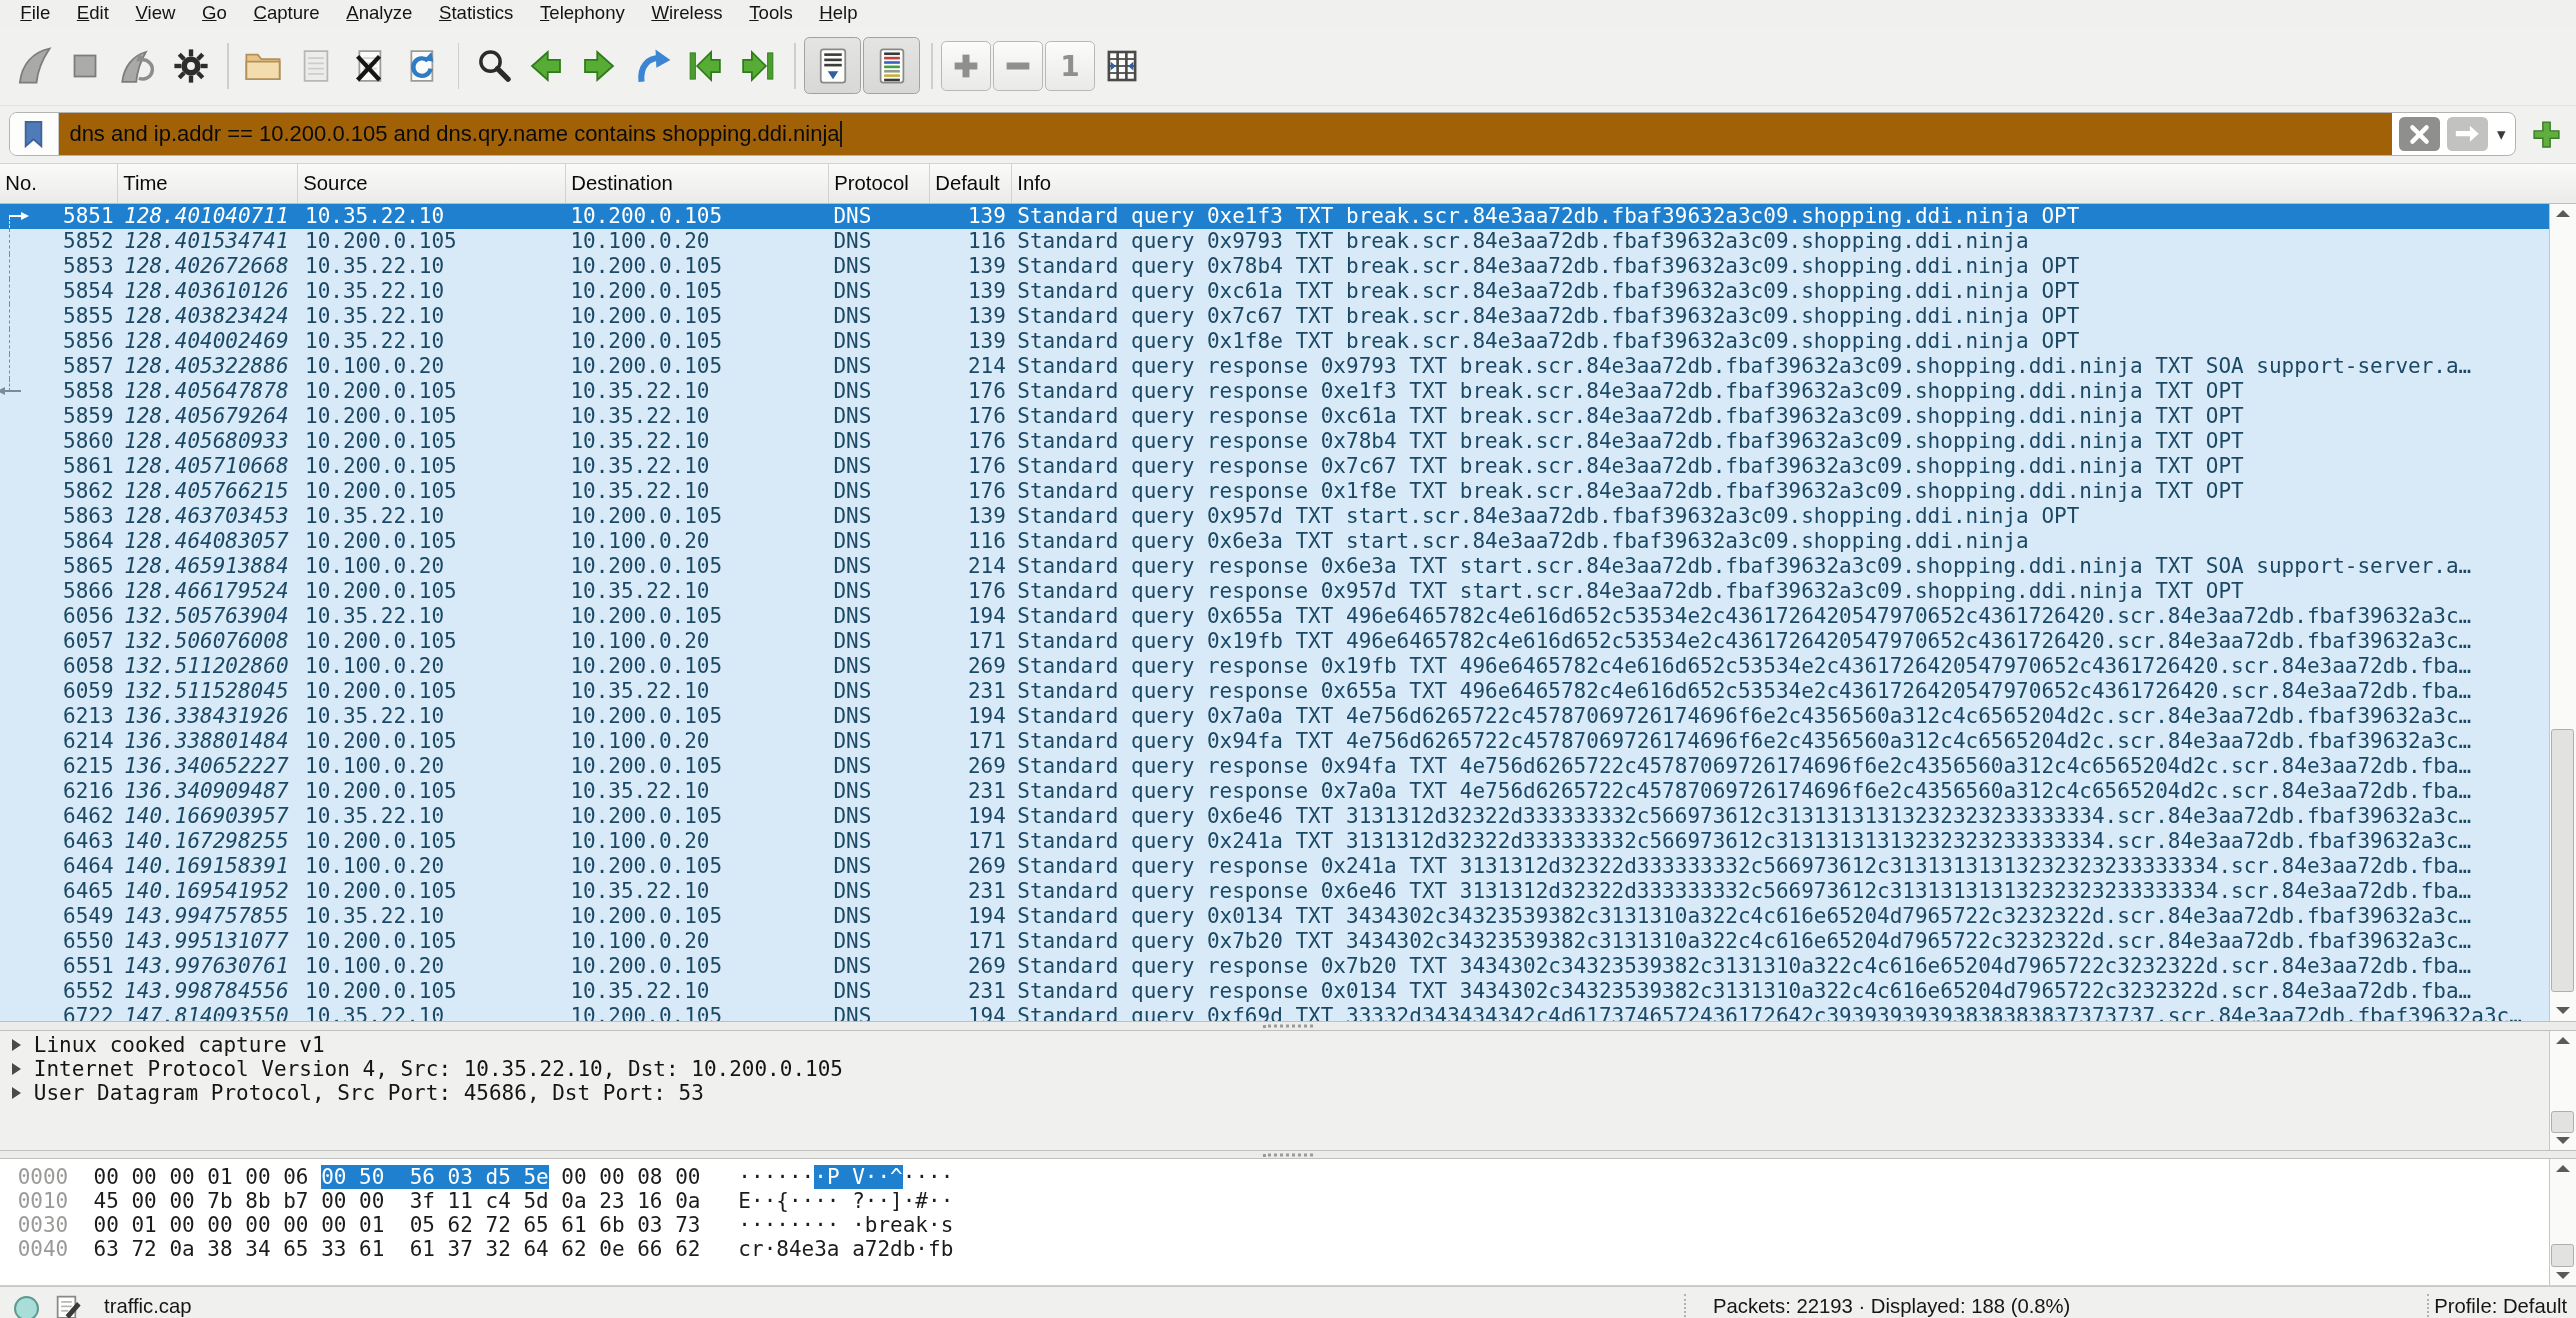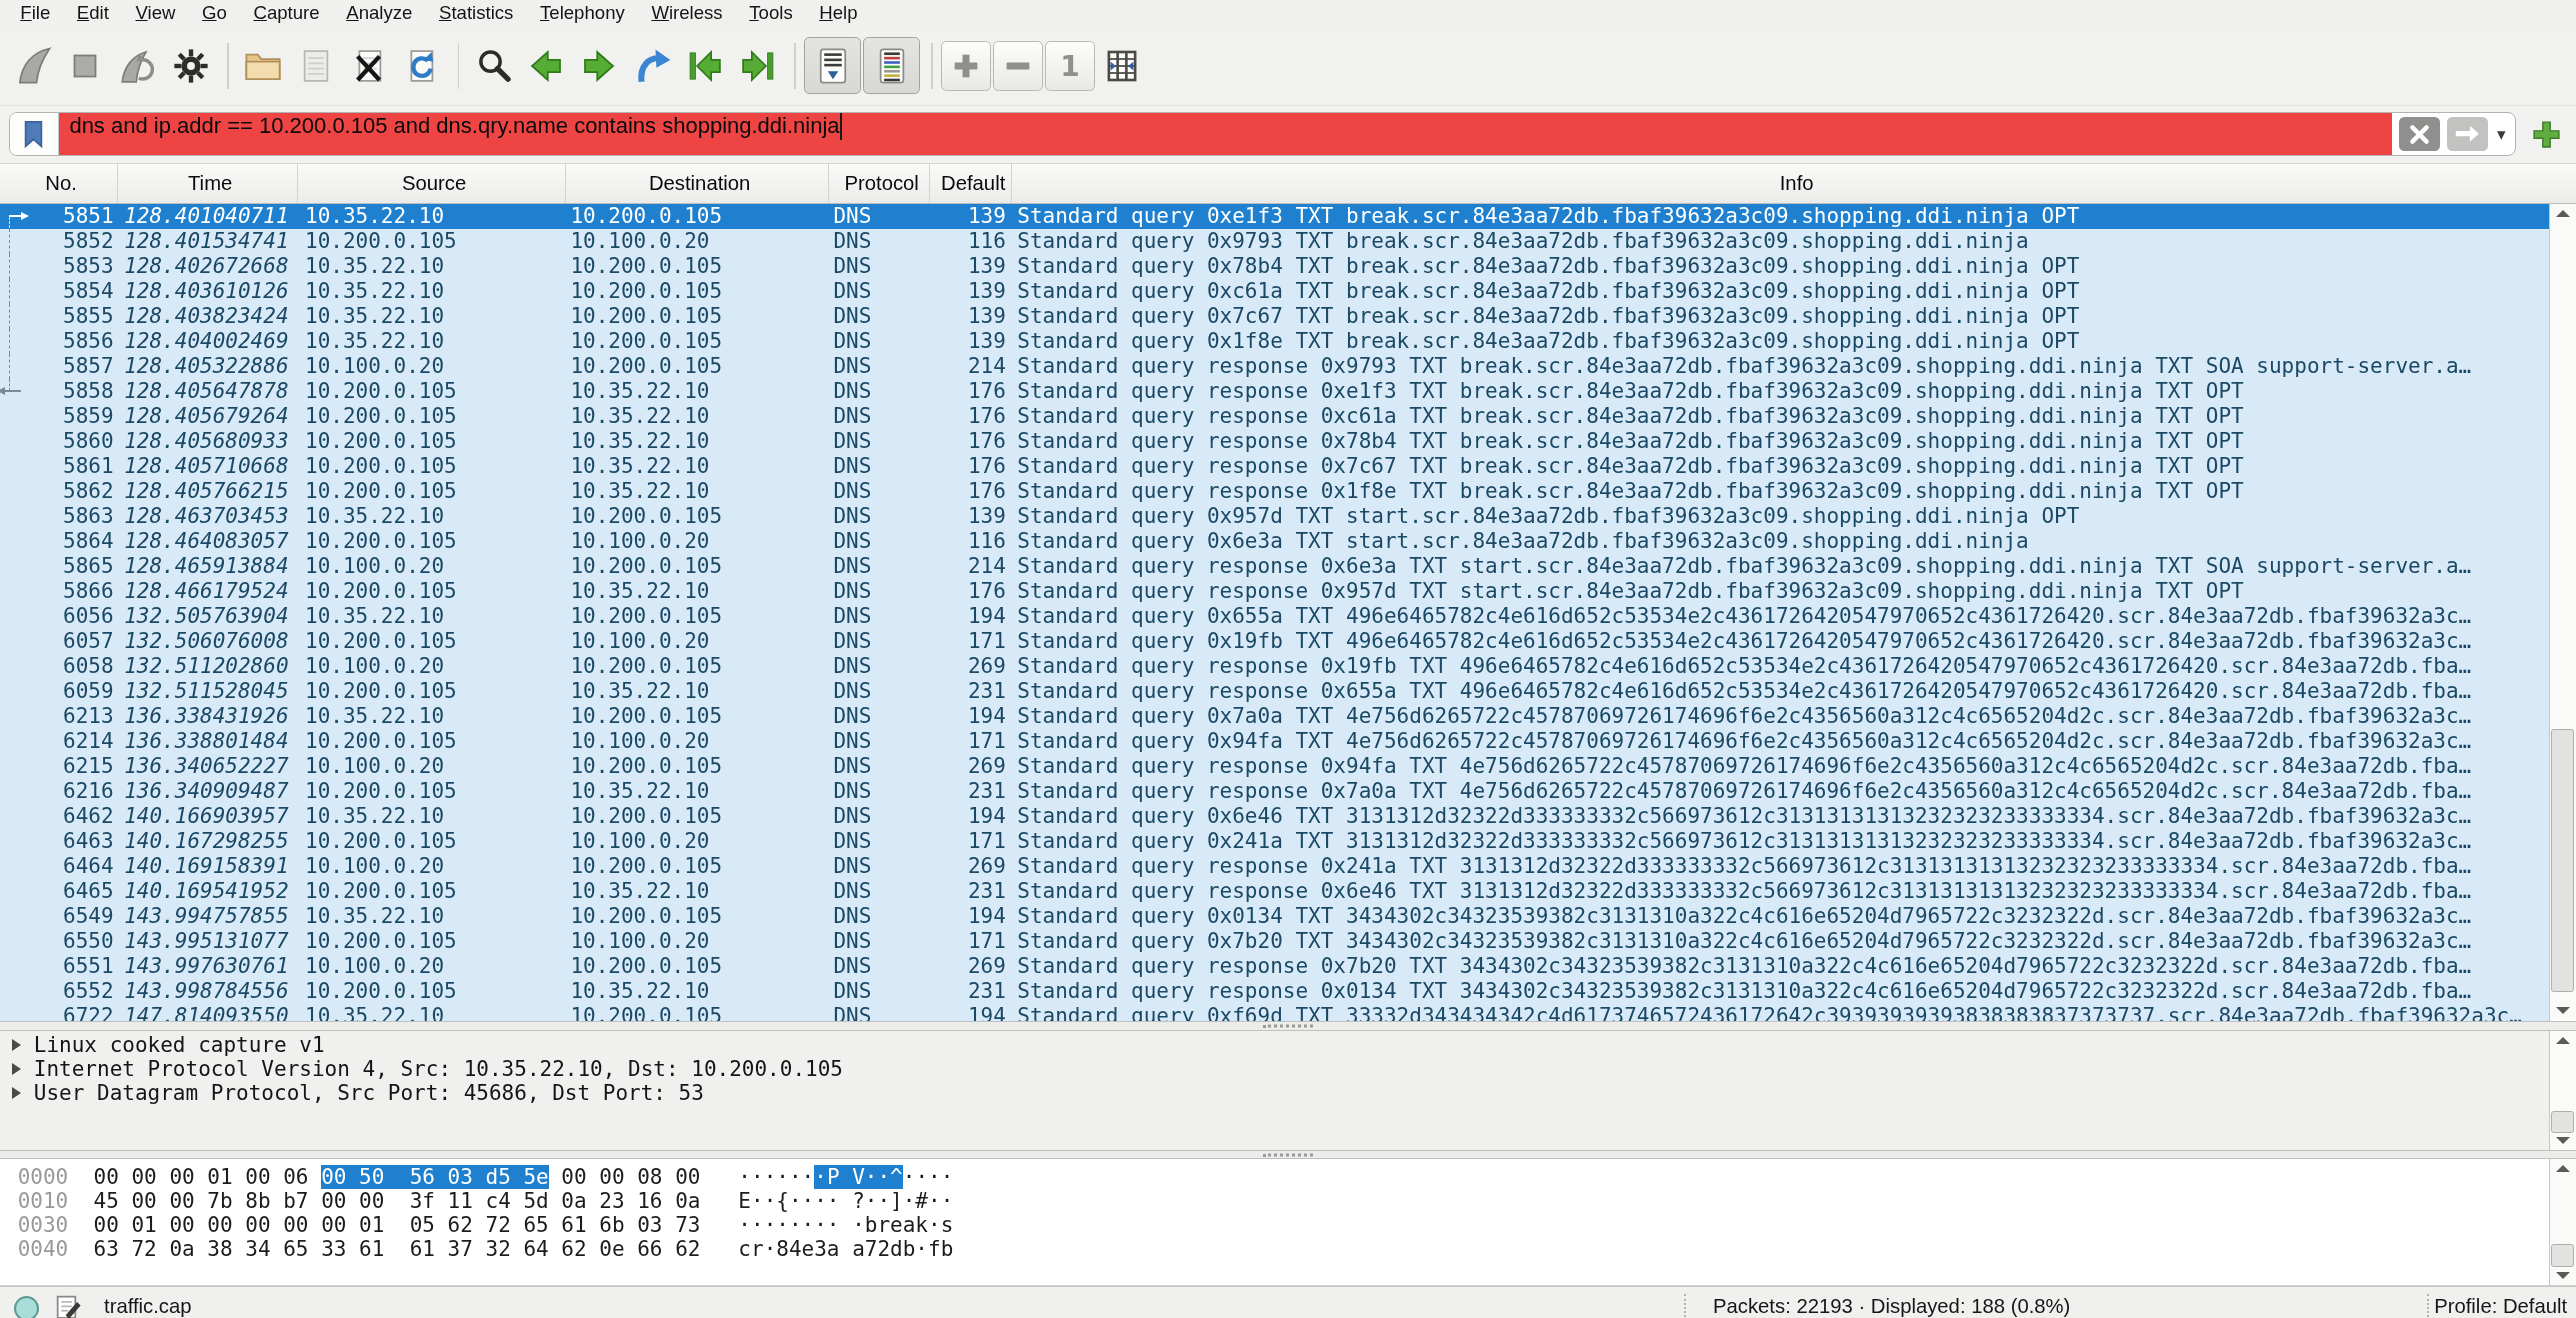--- a/index.html
+++ b/index.html
@@ -16,30 +16,30 @@
   #toolbar{height:78px;display:flex;align-items:center;padding-left:7px;background:#f1f1ef;border-bottom:0.9px solid #e2e2e0;}
   .tbtn{width:51px;height:53px;display:flex;align-items:center;justify-content:center;border-radius:5.3px;margin-right:1.8px;flex:0 0 auto;}
   .tbtn svg{width:42px;height:42px;}
   .tbtn.framed{background:linear-gradient(#fcfcfa,#e9e9e7);border:1.8px solid #b8b8b6;width:48px;height:48px;}
   .tbtn.pressed{background:linear-gradient(#e4e4e2,#d8d8d6);border:1.8px solid #a2a2a0;width:55px;height:55px;}
   .tsep{width:1.8px;height:46px;background:#cfcfcd;margin:0 8.8px;flex:0 0 auto;}
   
   #filterbar{height:57px;display:flex;align-items:center;background:#f1f1ef;padding:0 8.8px;}
   #filterbox{flex:1;height:42px;border:1.8px solid #b3b3b1;border-radius:8px;background:#ffffff;display:flex;align-items:center;overflow:hidden;}
   #bookmark-seg{width:48px;height:100%;border-right:1.8px solid #c9c9c7;display:flex;align-items:center;justify-content:center;background:#fdfdfb;flex:0 0 auto;}
-  #filter-input{flex:1;height:100%;background:#ef4444;display:flex;align-items:flex-start;padding-left:10.6px;font-size:22px;color:#0b0b0b;white-space:pre;overflow:hidden;}
+  #filter-input{flex:1;height:100%;background:#a16207;display:flex;align-items:center;padding-left:10.6px;font-size:22px;color:#0b0b0b;white-space:pre;overflow:hidden;}
   #filter-caret{display:inline-block;width:1.8px;height:26.5px;background:#1a1a1a;margin-left:0.9px;}
   .fbtn{width:41px;height:34px;border-radius:5.3px;display:flex;align-items:center;justify-content:center;margin-left:7px;flex:0 0 auto;}
   #filter-clear{background:#8f8f8d;}
   #filter-apply{background:#c2c2c0;}
   #filter-dropdown{width:26.5px;height:100%;display:flex;align-items:center;justify-content:center;flex:0 0 auto;color:#3a3a38;font-size:17px;}
   #filter-add{width:41px;height:41px;display:flex;align-items:center;justify-content:center;margin-left:10.6px;flex:0 0 auto;}
   
   #pkt-header{height:39px;display:flex;background:linear-gradient(#fafaf9,#ebebe9);border-top:0.9px solid #d4d4d2;border-bottom:0.9px solid #bdbdbb;font-size:20.3px;color:#0a0a0a;}
-  .hcell{display:flex;align-items:center;padding-left:5.3px;border-right:0.9px solid #d2d2d0;box-sizing:border-box;flex:0 0 auto;white-space:nowrap;overflow:hidden;justify-content:center;}
+  .hcell{display:flex;align-items:center;padding-left:5.3px;border-right:0.9px solid #d2d2d0;box-sizing:border-box;flex:0 0 auto;white-space:nowrap;overflow:hidden;}
   .h-no{width:118px;} .h-time{width:180px;} .h-src{width:268px;} .h-dst{width:263px;}
   .h-proto{width:101px;} .h-len{width:82px;} .h-info{flex:1;border-right:none;}
   
   #pkt-list{height:817px;display:flex;background:#ffffff;}
   #rows{flex:1;overflow:hidden;}
   .prow{display:flex;height:25px;line-height:25px;font-family:"DejaVu Sans Mono",monospace;font-size:21px;color:#1b4965;background:#d8eaf8;white-space:pre;}
   .prow.selected{background:#1f80cf;color:#ffffff;}
   .pcell{overflow:hidden;flex:0 0 auto;box-sizing:border-box;}
   .c-no{width:118px;text-align:right;padding-right:4.4px;position:relative;}
   .c-time{width:180px;padding-left:6.2px;font-style:italic;}

